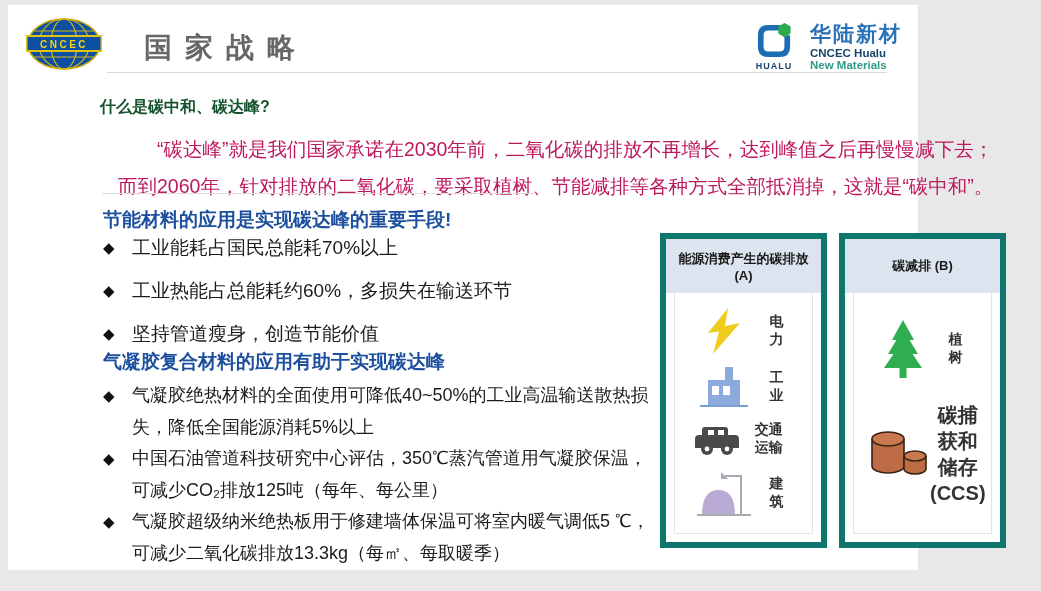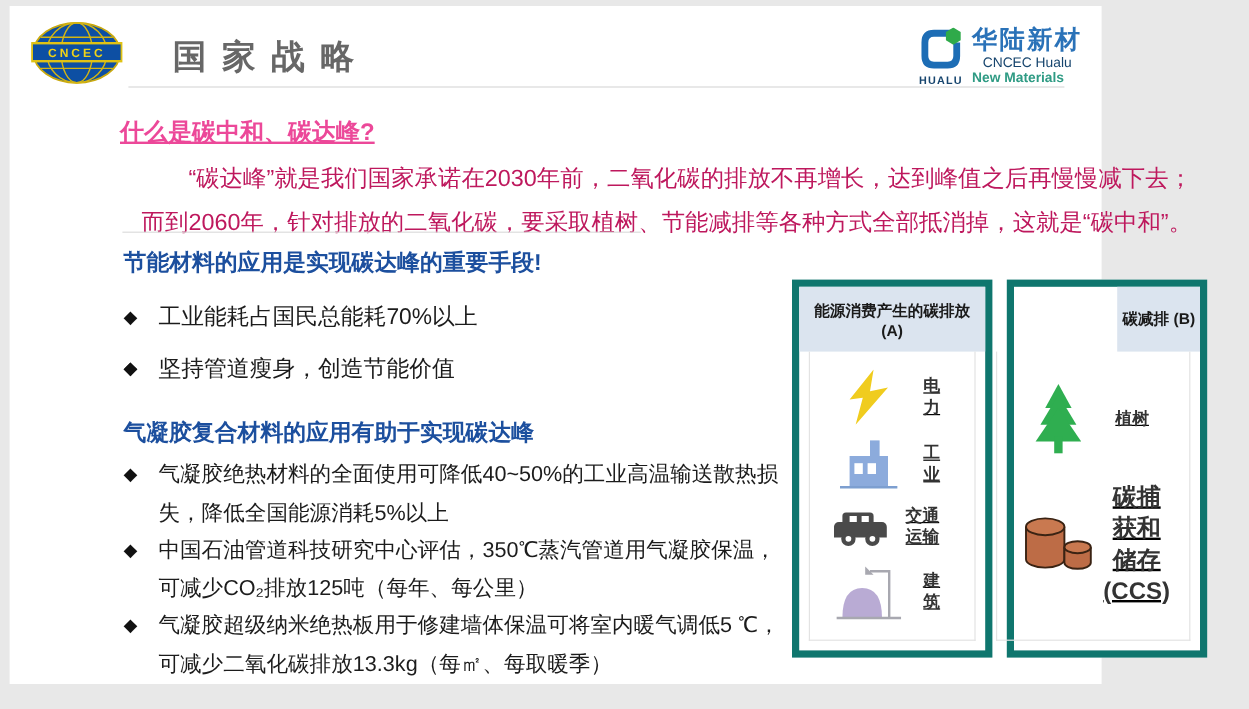--- a/index.html
+++ b/index.html
@@ -17,62 +17,62 @@
   .cncec-logo { position:absolute; left:18px; top:12px; width:76px; height:54px; }
   .page-title {
     position:absolute; left:98px; top:24px;
     font-family:"DejaVu Serif", serif; font-weight:700;
     font-size:28px; color:#676767; letter-spacing:13px; white-space:nowrap;margin-left:38px;
   }
   .header-rule { position:absolute; left:99px; top:67px; width:780px; height:1px; background:#d9d9d9; }
   .hualu-logo { position:absolute; right:16px; top:18px; display:flex; align-items:flex-start; }
   .hualu-mark { width:40px; text-align:center; }
   .hualu-mark-text { font-size:9px; font-weight:700; color:#17456e; letter-spacing:1px; margin-top:-2px; }
-  .hualu-text { margin-left:6px; line-height:1.05; }
+  .hualu-text { margin-left:16px; line-height:1.05; }
   .hualu-cn { font-size:21px; font-weight:700; color:#2a72b8; letter-spacing:2px; }
-  .hualu-en1 { font-size:11.5px; font-weight:400; color:#17456e; margin-top:2px;text-align:center; }
+  .hualu-en1 { font-size:11.5px; font-weight:700; color:#17456e; margin-top:2px; }
   .hualu-en2 { font-size:11.5px; font-weight:700; color:#2f9b84; }
   
   .intro-heading {
     position:absolute; left:92px; top:92px;
-    font-size:20px; font-weight:700; color:#ec4899;text-decoration:underline;
+    font-size:16px; font-weight:700; color:#14532d;
   }
   .intro-paragraph {
     position:absolute; left:82px; top:126px; width:925px;
     font-size:19.5px; color:#be185d; line-height:37px; white-space:nowrap;margin-left:28px;
   }
   .intro-line1 { text-indent:2em; }
   .intro-divider { position:absolute; left:94px; top:188px; width:432px; height:1px; background:#dcdcdc; }
   
   .section { position:absolute; left:95px; }
   .section-1 { top:202px; width:560px; }
   .section-2 { top:344px; width:560px; }
   .section-heading { font-size:19px; font-weight:700; color:#1c4f9e; line-height:25px; }
-  .section-1 .section-heading { margin-bottom:20px; }
+  .section-1 .section-heading { margin-bottom:3px; }
   .section-2 .section-heading { margin-bottom:6px; }
   ul.bullets { list-style:none; margin:0; padding:0; }
   .section-1 li { position:relative; padding-left:29px; font-size:19px; color:#1c1c1c; line-height:26px; margin-bottom:17px; white-space:nowrap; }
   .section-2 li { position:relative; padding-left:29px; font-size:18px; color:#1c1c1c; line-height:31.5px; white-space:nowrap; }
   .bullet-marker { position:absolute; left:0; top:0; font-size:15px; color:#111; }
   
   .panel {
     position:absolute; top:228px; width:167px; height:315px;
     border:6px solid #0f766e; background:#fff; box-sizing:border-box;
     display:flex; flex-direction:column;
   }
   .panel-emission { left:652px; }
-  .panel-reduction { left:831px;align-items:flex-end; }
+  .panel-reduction { left:831px; }
   .panel-header {
     background:#dbe4ef; min-height:54px; flex:0 0 54px;
     display:flex; align-items:center; justify-content:center;
     font-size:13px; font-weight:700; color:#1a1a1a; text-align:center; padding:0 4px;
   }
   .panel-body {
     flex:1; margin:0 8px 8px; border:1px solid #e3e3e3; border-top:none;
-    display:flex; flex-direction:column; justify-content:space-evenly; padding:4px 16px;text-decoration:underline;
+    display:flex; flex-direction:column; justify-content:space-evenly; padding:4px 16px;
   }
   .panel-item { display:flex; align-items:center; }
   .icon-box { width:70px; display:flex; justify-content:center; align-items:center; }
   .panel-label { font-size:14px; font-weight:600; color:#333; margin-left:12px; }
   .panel-label-center { flex:1; text-align:center; margin-left:2px; font-size:20px; font-weight:600; color:#333; line-height:1.3; }
 </style>
 </head>
 <body>
 
 <div class="page">
@@ -116,20 +116,21 @@
 
     <div class="section section-1">
       <div class="section-heading">节能材料的应用是实现碳达峰的重要手段!</div>
       <ul class="bullets">
         <li>
           <span class="bullet-marker">◆</span>
           <span>工业能耗占国民总能耗70%以上</span>
         </li>
         <li>
           <span class="bullet-marker">◆</span>
+          <span>工业热能占总能耗约60%，多损失在输送环节</span>
         </li>
         <li>
           <span class="bullet-marker">◆</span>
           <span>坚持管道瘦身，创造节能价值</span>
         </li>
       </ul>
     </div>
 
     <div class="section section-2">
       <div class="section-heading">气凝胶复合材料的应用有助于实现碳达峰</div>

